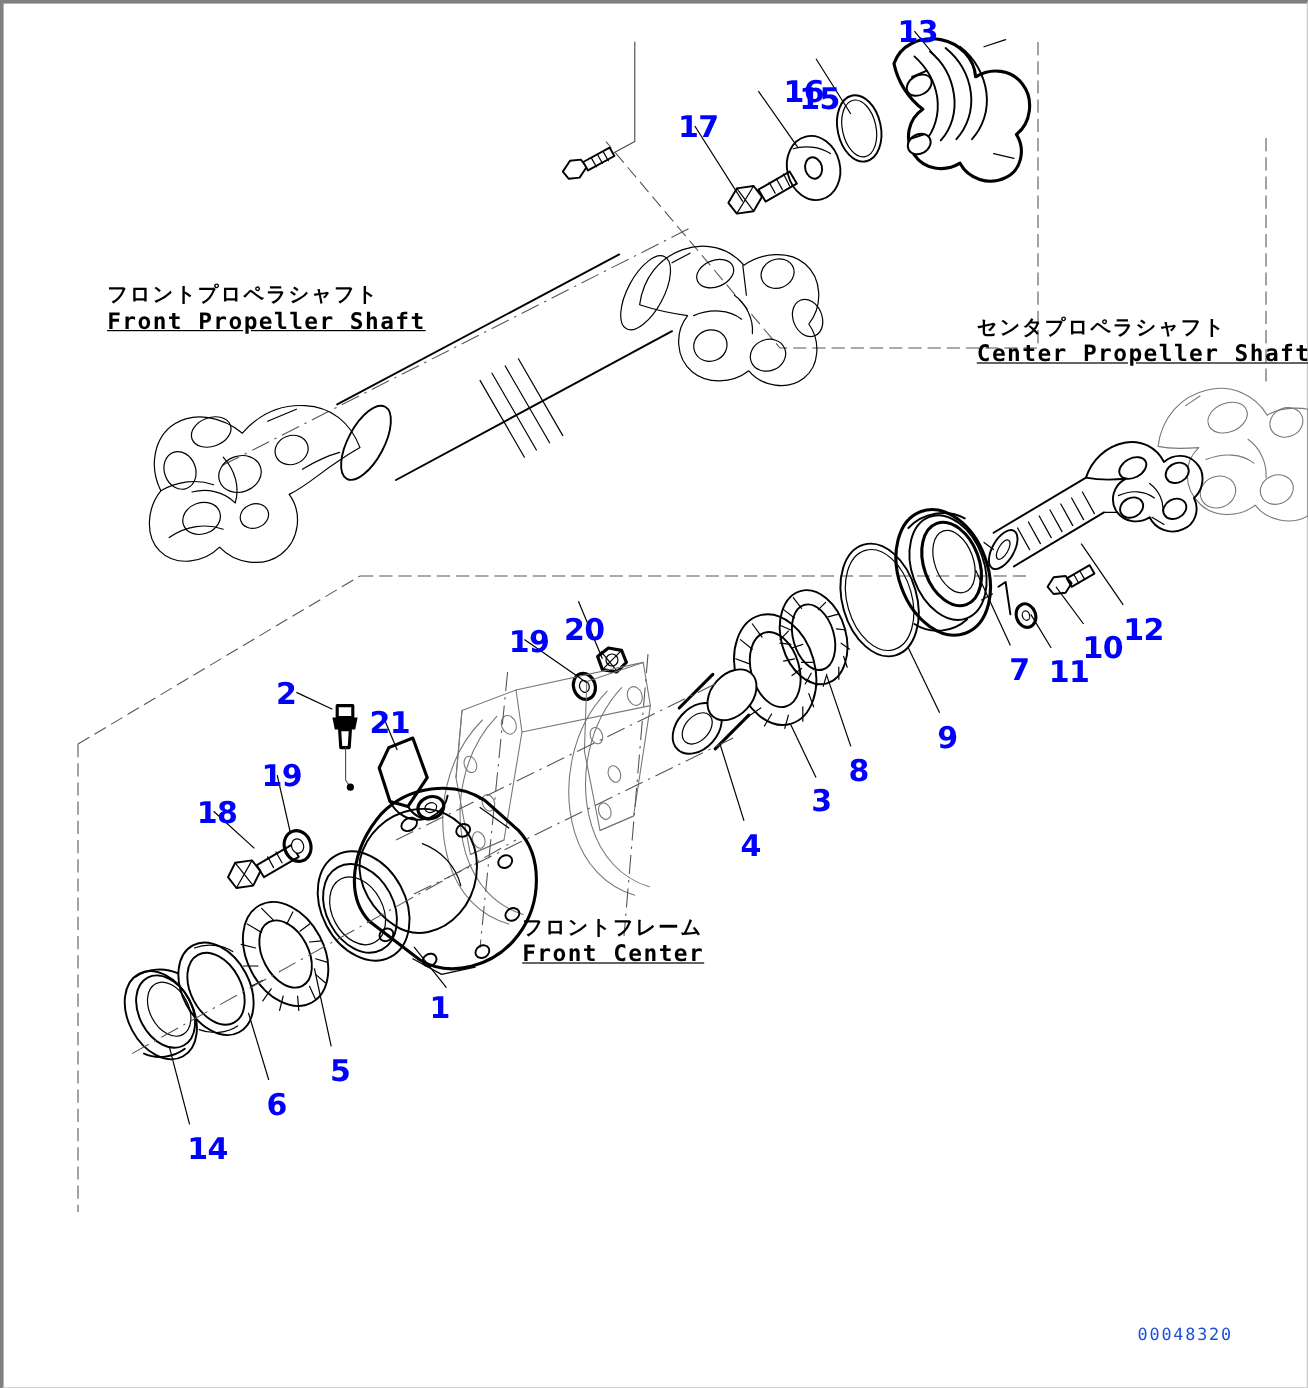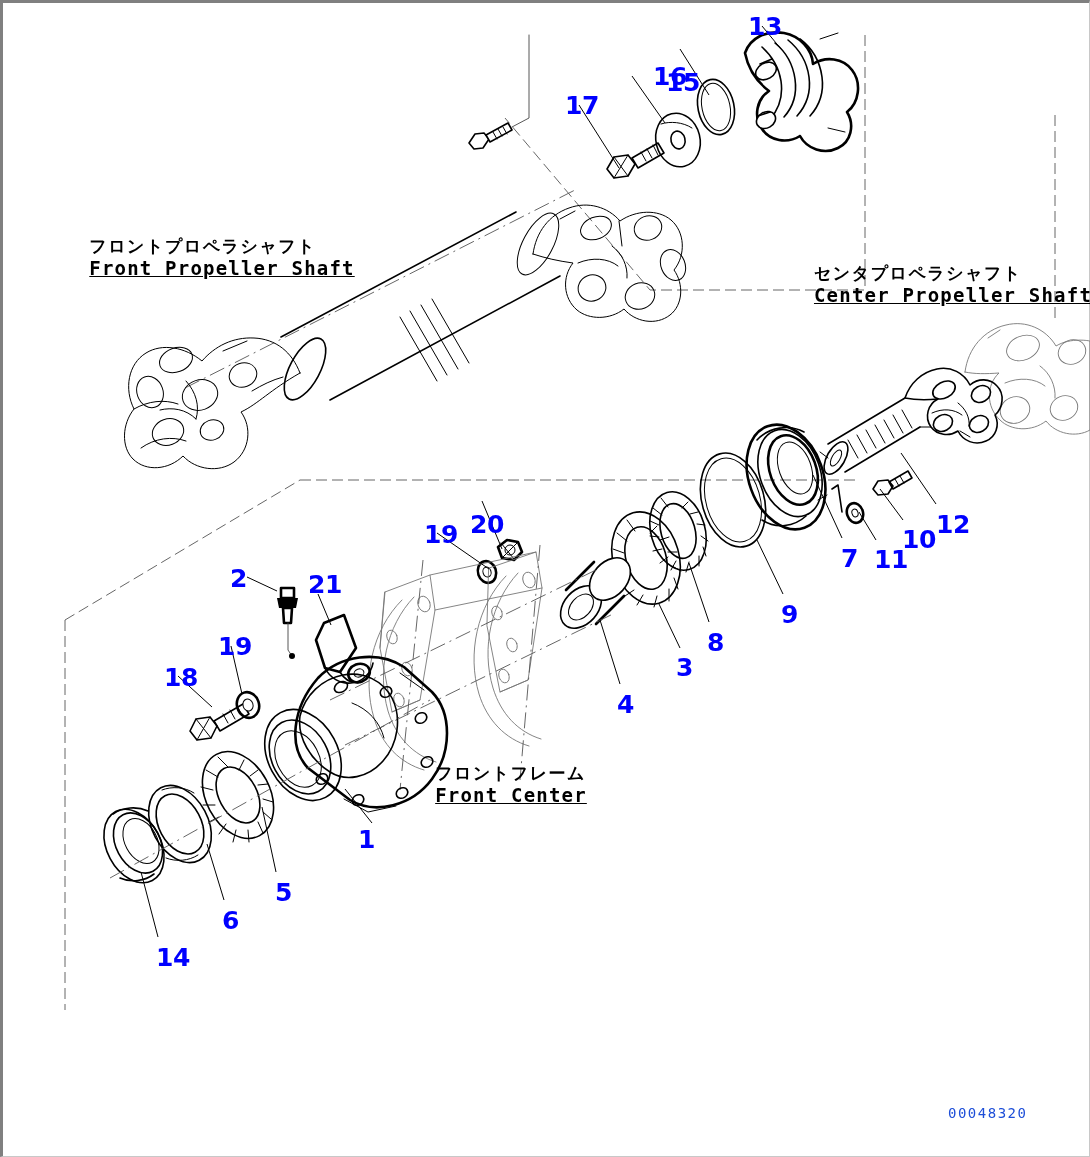--- a/index.html
+++ b/index.html
@@ -525,18 +525,18 @@
       <div class="callout" style="left: 936px; top: 512px;">12</div>
       <div class="callout" style="left: 748px; top: 14px;">13</div>
       <div class="callout" style="left: 156px; top: 945px;">14</div>
       <div class="callout" style="left: 666px; top: 37px; margin-top: 33px;">15</div>
       <div class="callout" style="left: 609px; top: 64px; margin-left: 44px;">16</div>
       <div class="callout" style="left: 565px; top: 93px;">17</div>
       <div class="callout" style="left: 164px; top: 665px;">18</div>
       <div class="callout" style="left: 218px; top: 634px;">19</div>
       <div class="callout" style="left: 424px; top: 522px;">19</div>
       <div class="callout" style="left: 470px; top: 512px;">20</div>
-      <div class="callout" style="left: 308px; top: 572px; text-align: right;">21</div>
+      <div class="callout" style="left: 308px; top: 590px; text-align: right;">21</div>
     </div>
 
   <div id="drawing-number">00048320</div>
 
 </div>
 
 </body></html>

